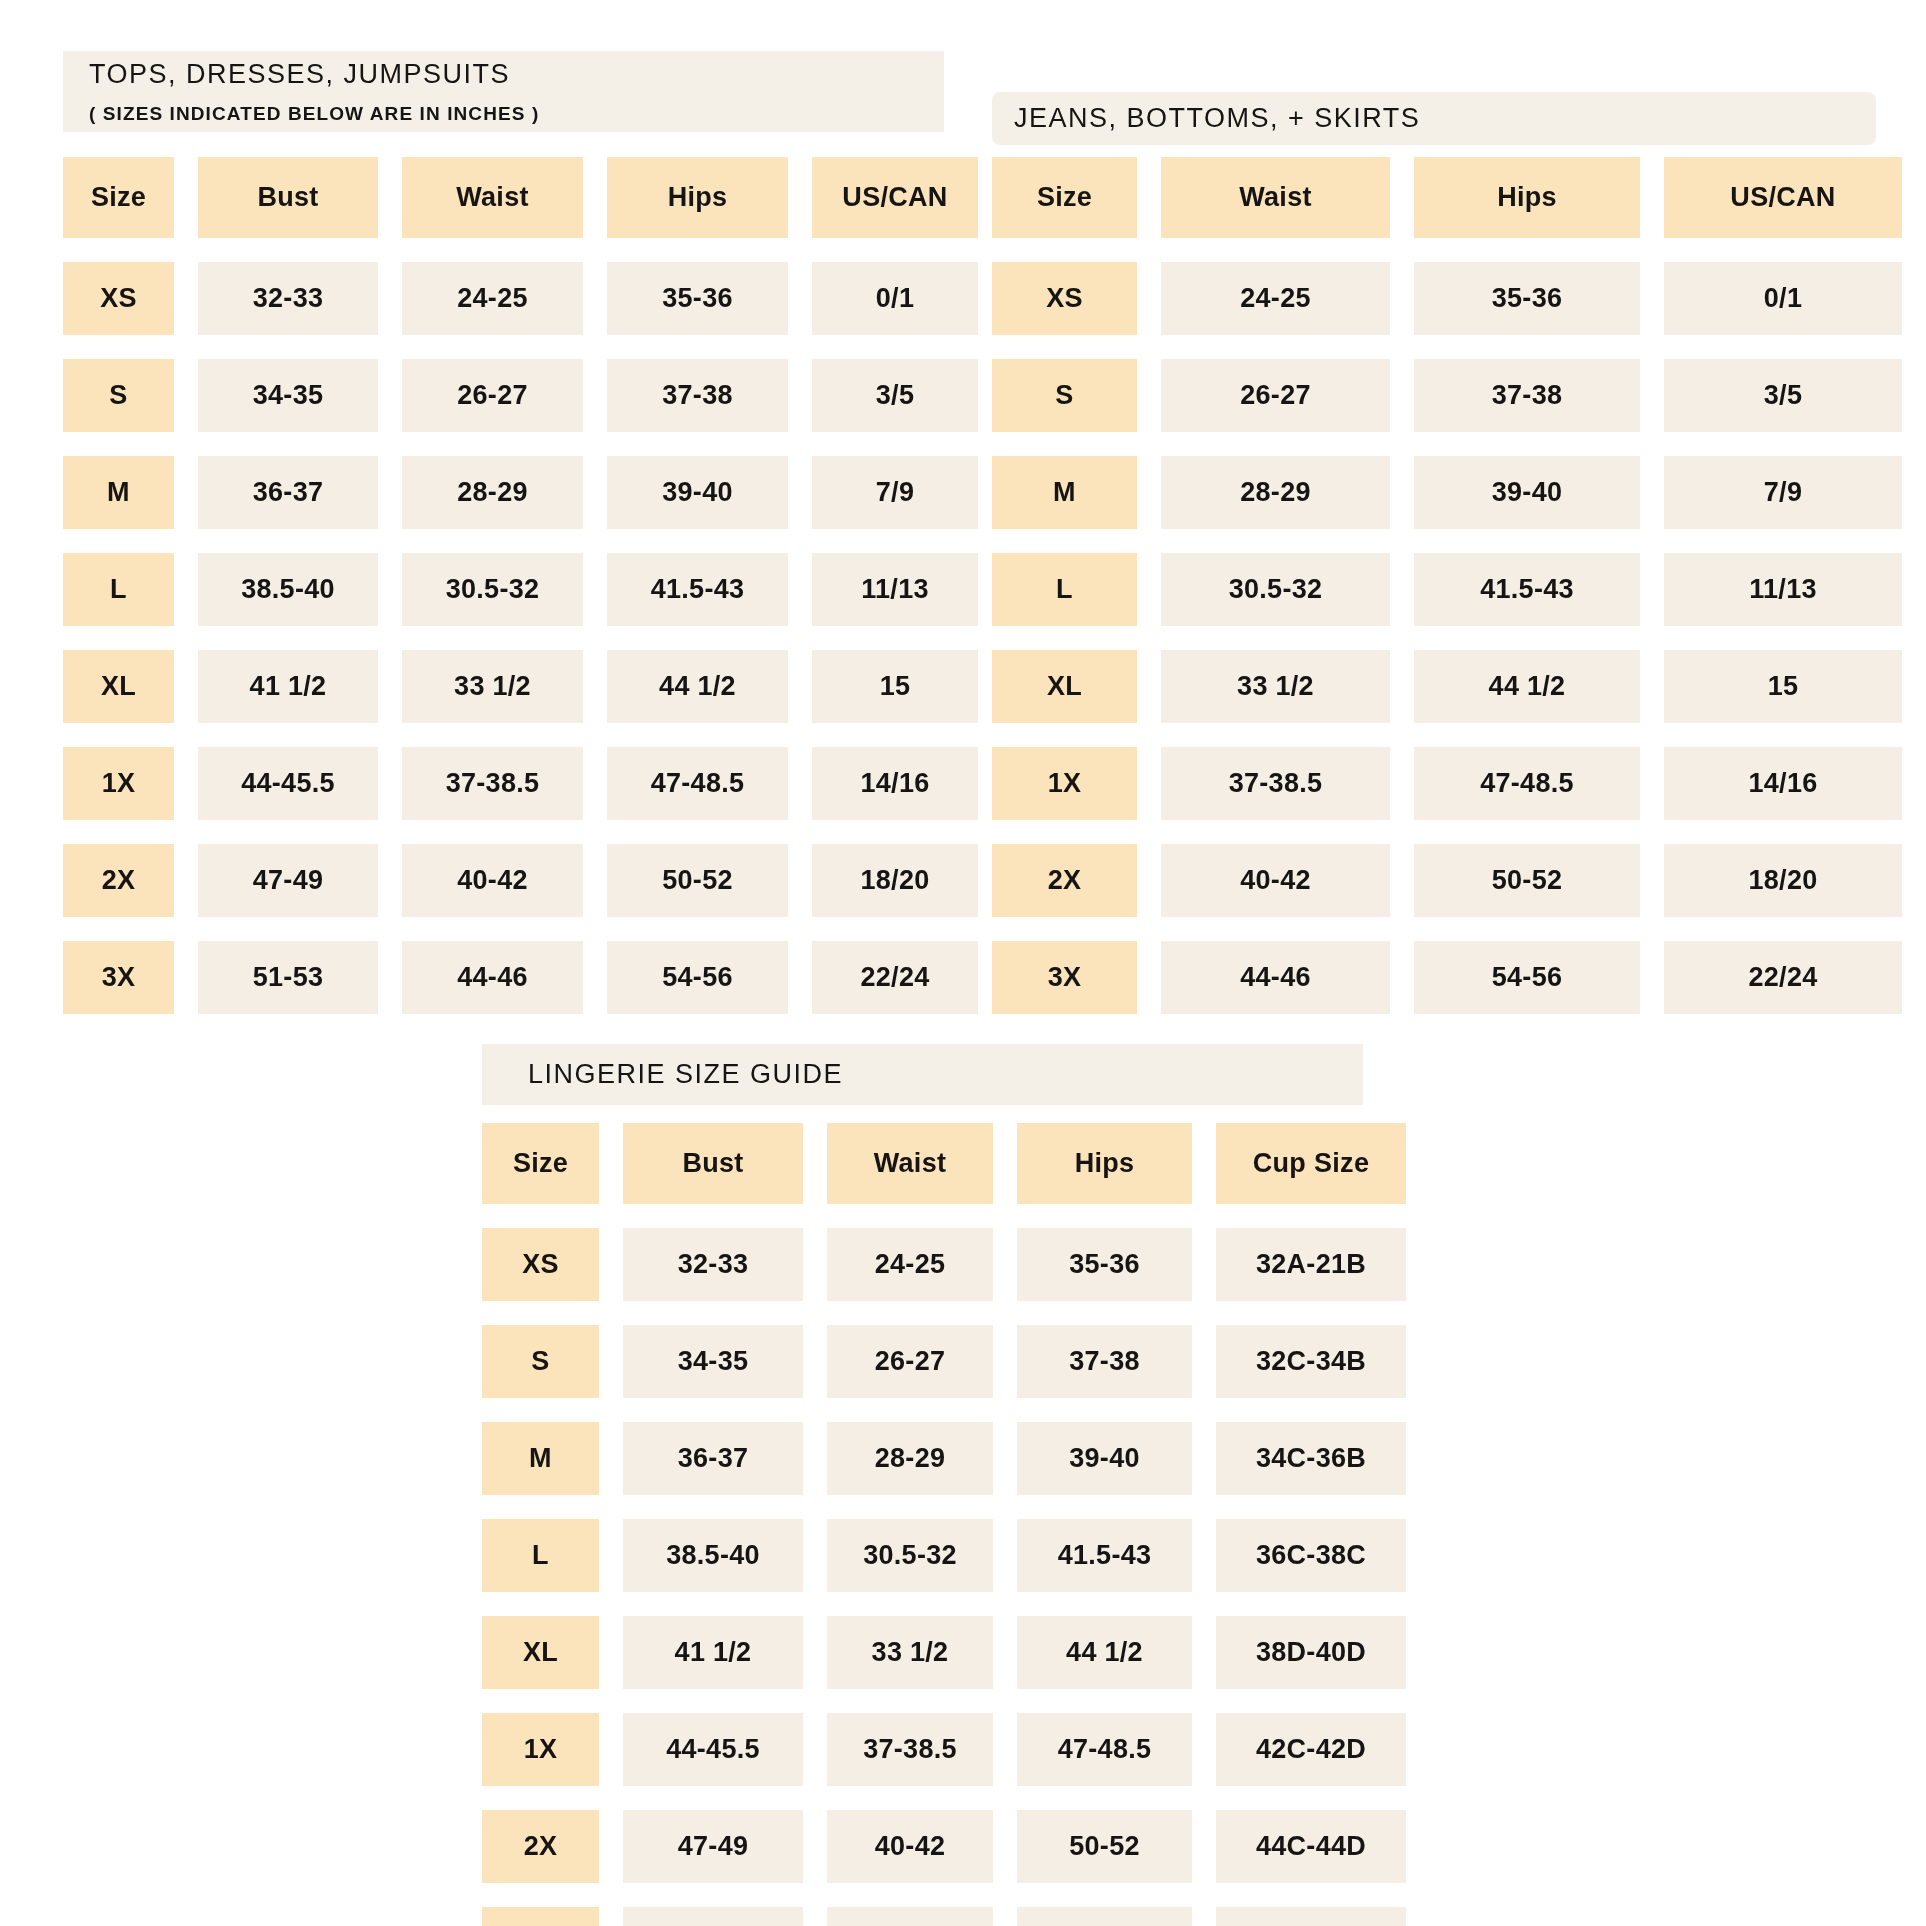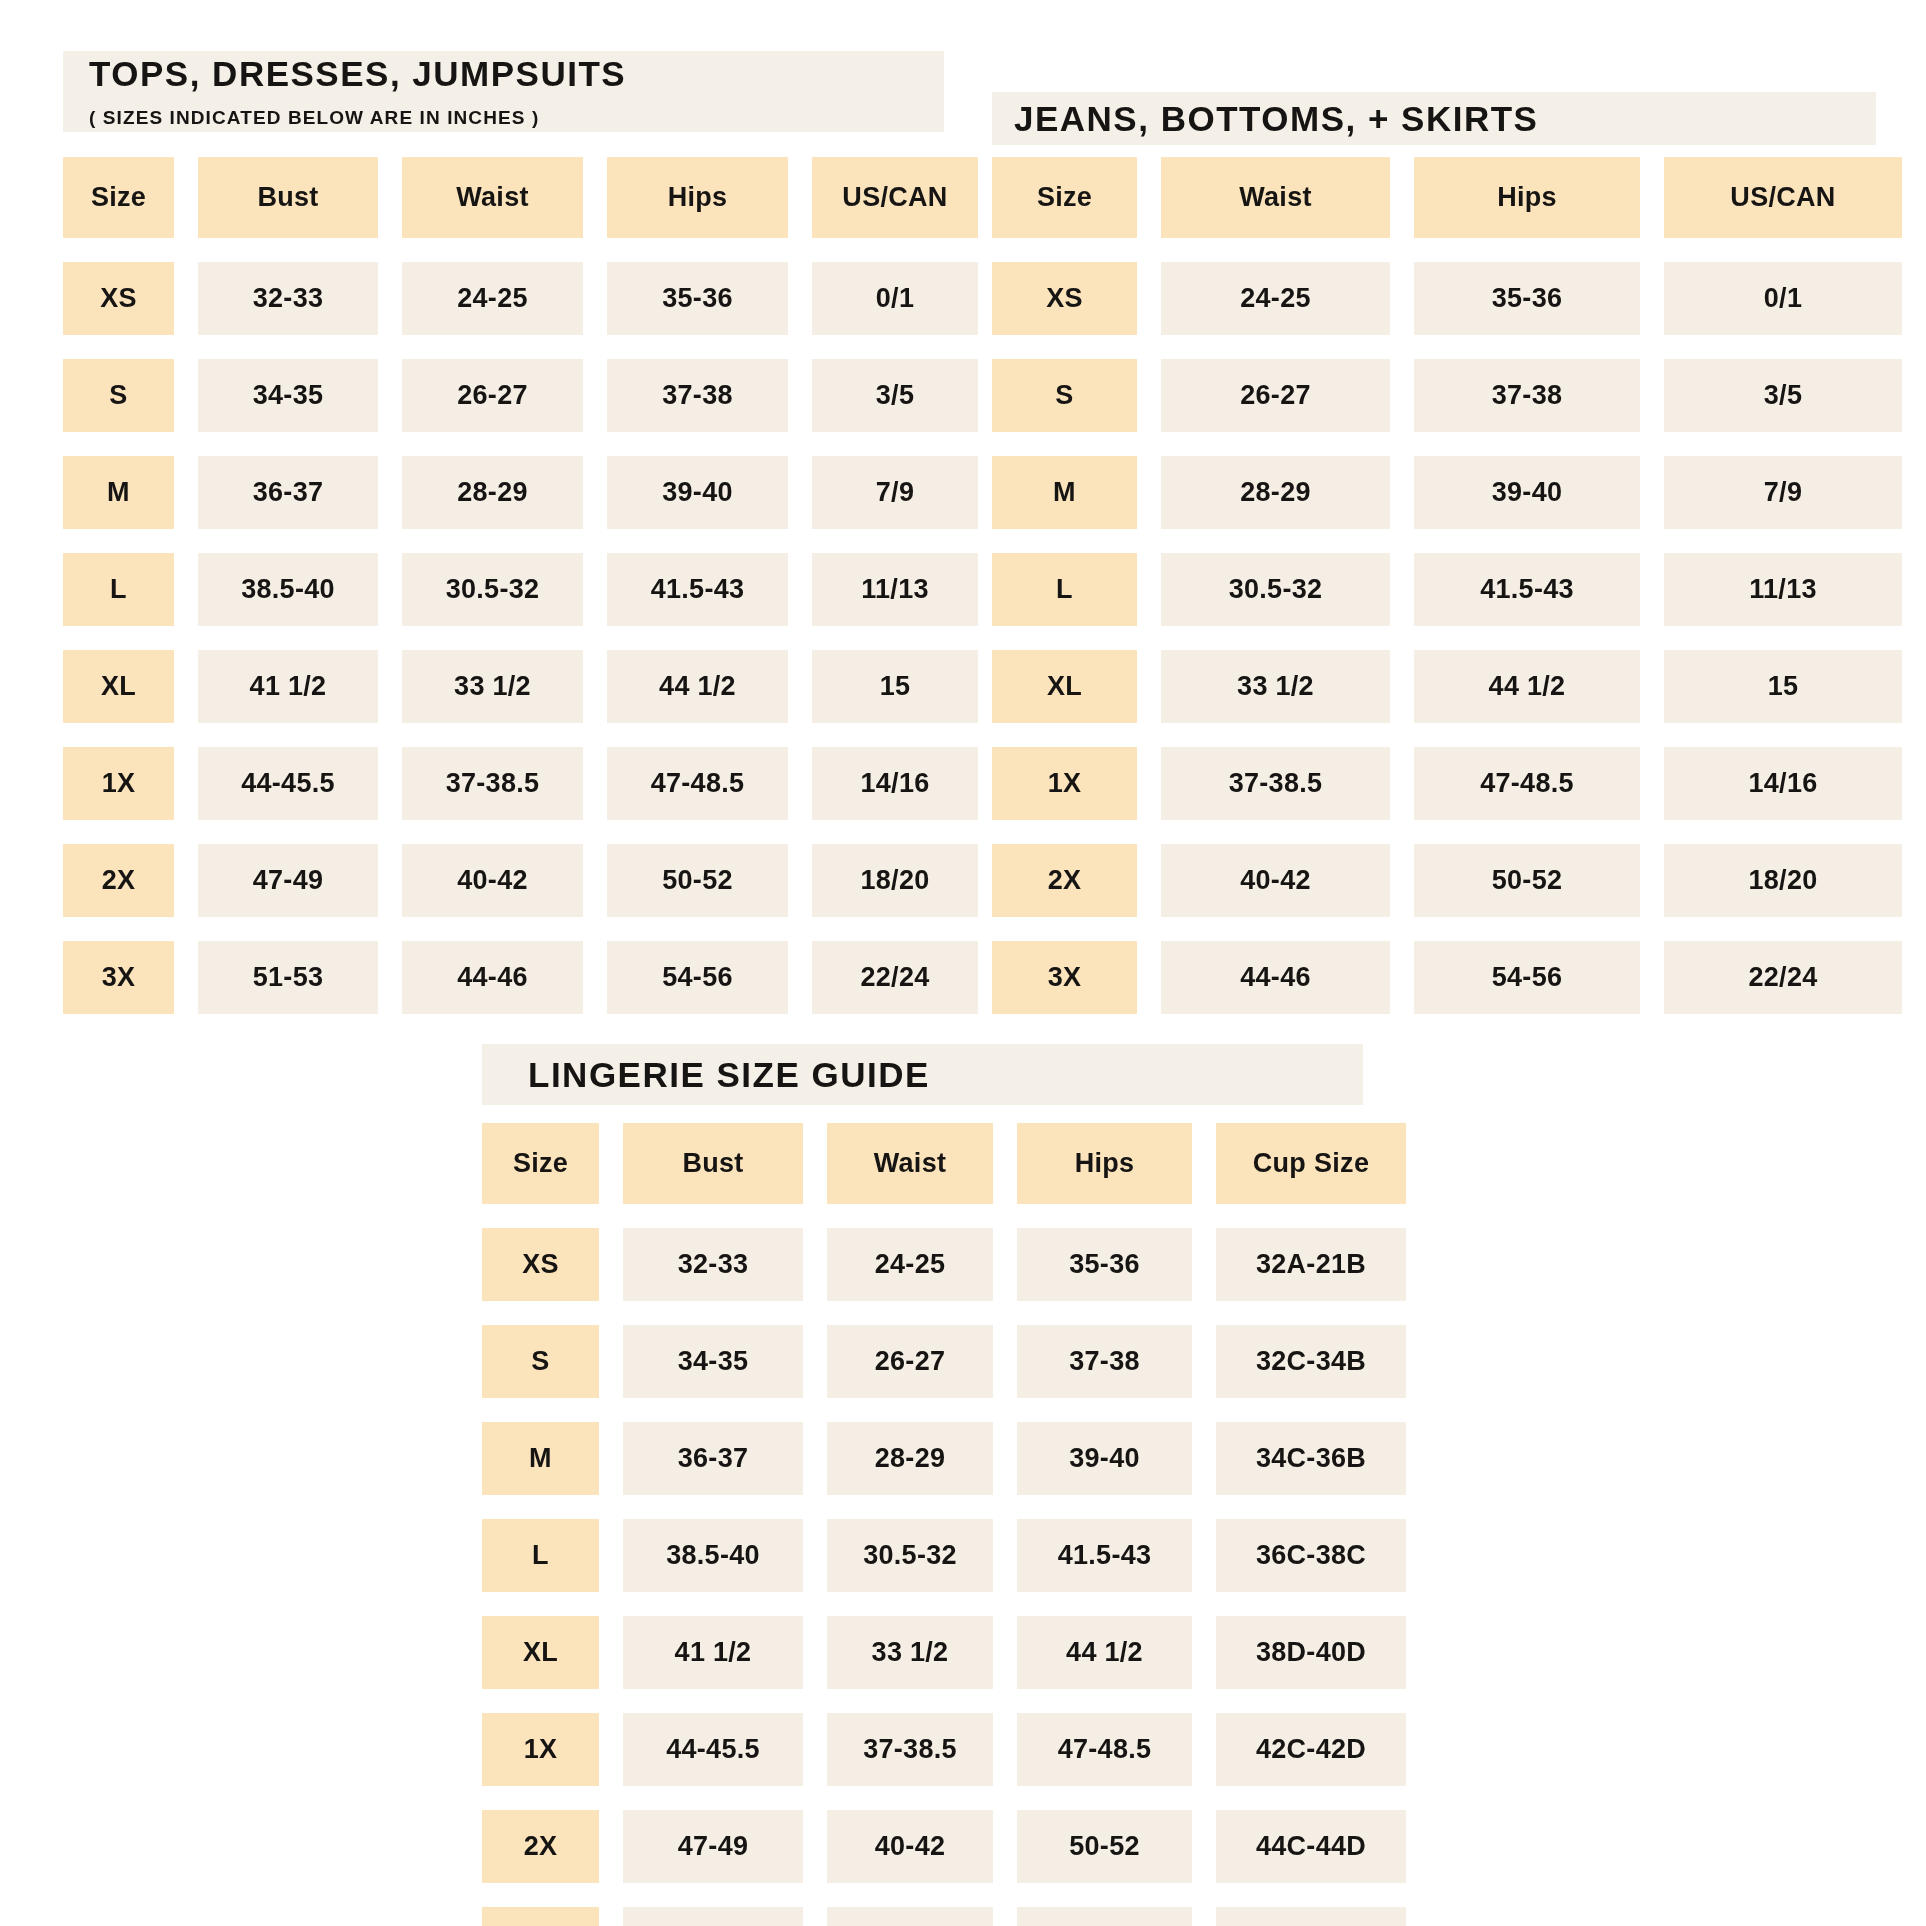--- a/index.html
+++ b/index.html
@@ -14,25 +14,25 @@
   .table-block { position: absolute; }
   .tops     { left: 63px;   top: 51px;   }
   .jeans    { left: 992px; top: 92px;   }
   .lingerie { left: 482px;  top: 1044px; }
 
   .banner {
     background: #F4F0E8;
     display: flex; flex-direction: column; justify-content: center;
   }
   .tops .banner     { width: 881px; height: 81px; padding-left: 26px; margin-bottom: 25px; }
-  .jeans .banner    { width: 884px; height: 53px; padding-left: 22px; margin-bottom: 12px; }
+  .jeans .banner    { width: 884px; height: 53px; padding-left: 22px; margin-bottom: 12px; border-radius: 8px; }
   .lingerie .banner { width: 881px; height: 61px; padding-left: 46px; margin-bottom: 18px; }
 
   .banner-title {
-    font-weight: 700; font-size: 35px; letter-spacing: 1.5px;
+    font-weight: 400; font-size: 27px; letter-spacing: 1.5px;
     white-space: nowrap;
   }
   .banner-subtitle {
     font-weight: 700; font-size: 19px; letter-spacing: 1.1px;
     margin-top: 13px; white-space: nowrap;
   }
 
   .grid { display: grid; column-gap: 15px; row-gap: 17px; gap: 24px; }
   .tops-grid     { grid-template-columns: 111px 180px 181px 181px 166px; grid-template-rows: 81px repeat(8, 73px); }
   .jeans-grid    { grid-template-columns: 145px 229px 226px 238px;       grid-template-rows: 81px repeat(8, 73px); }

